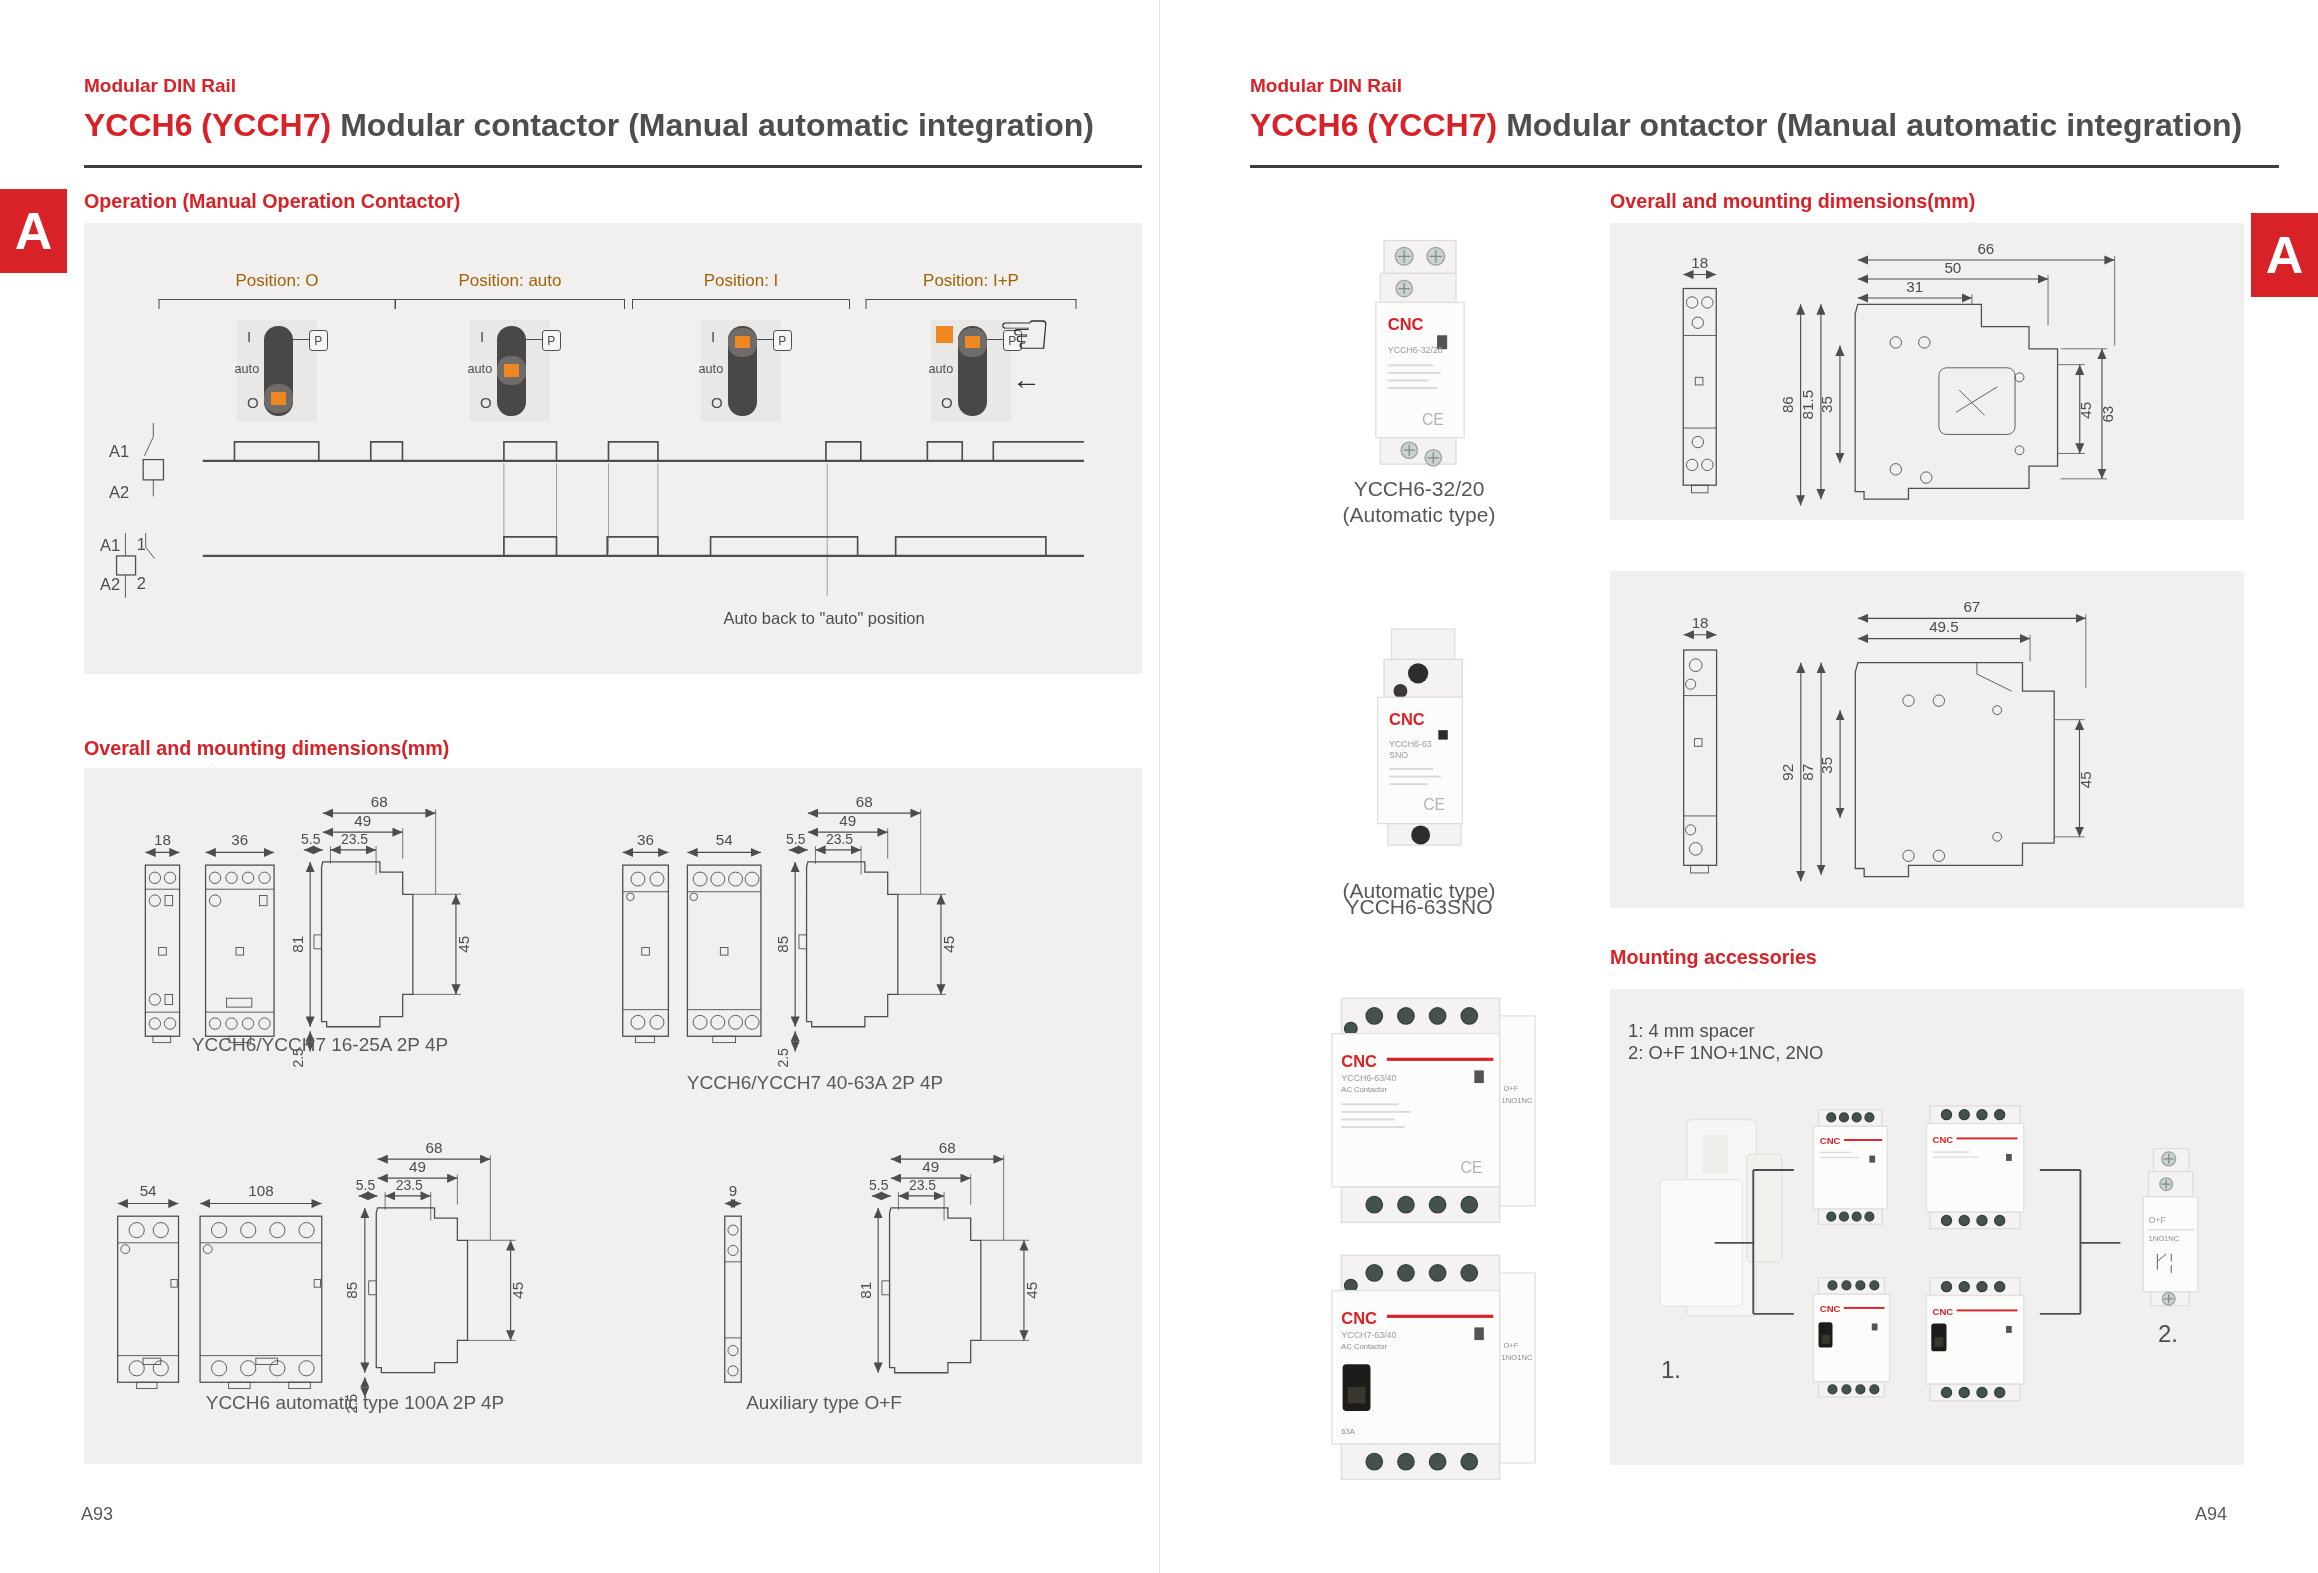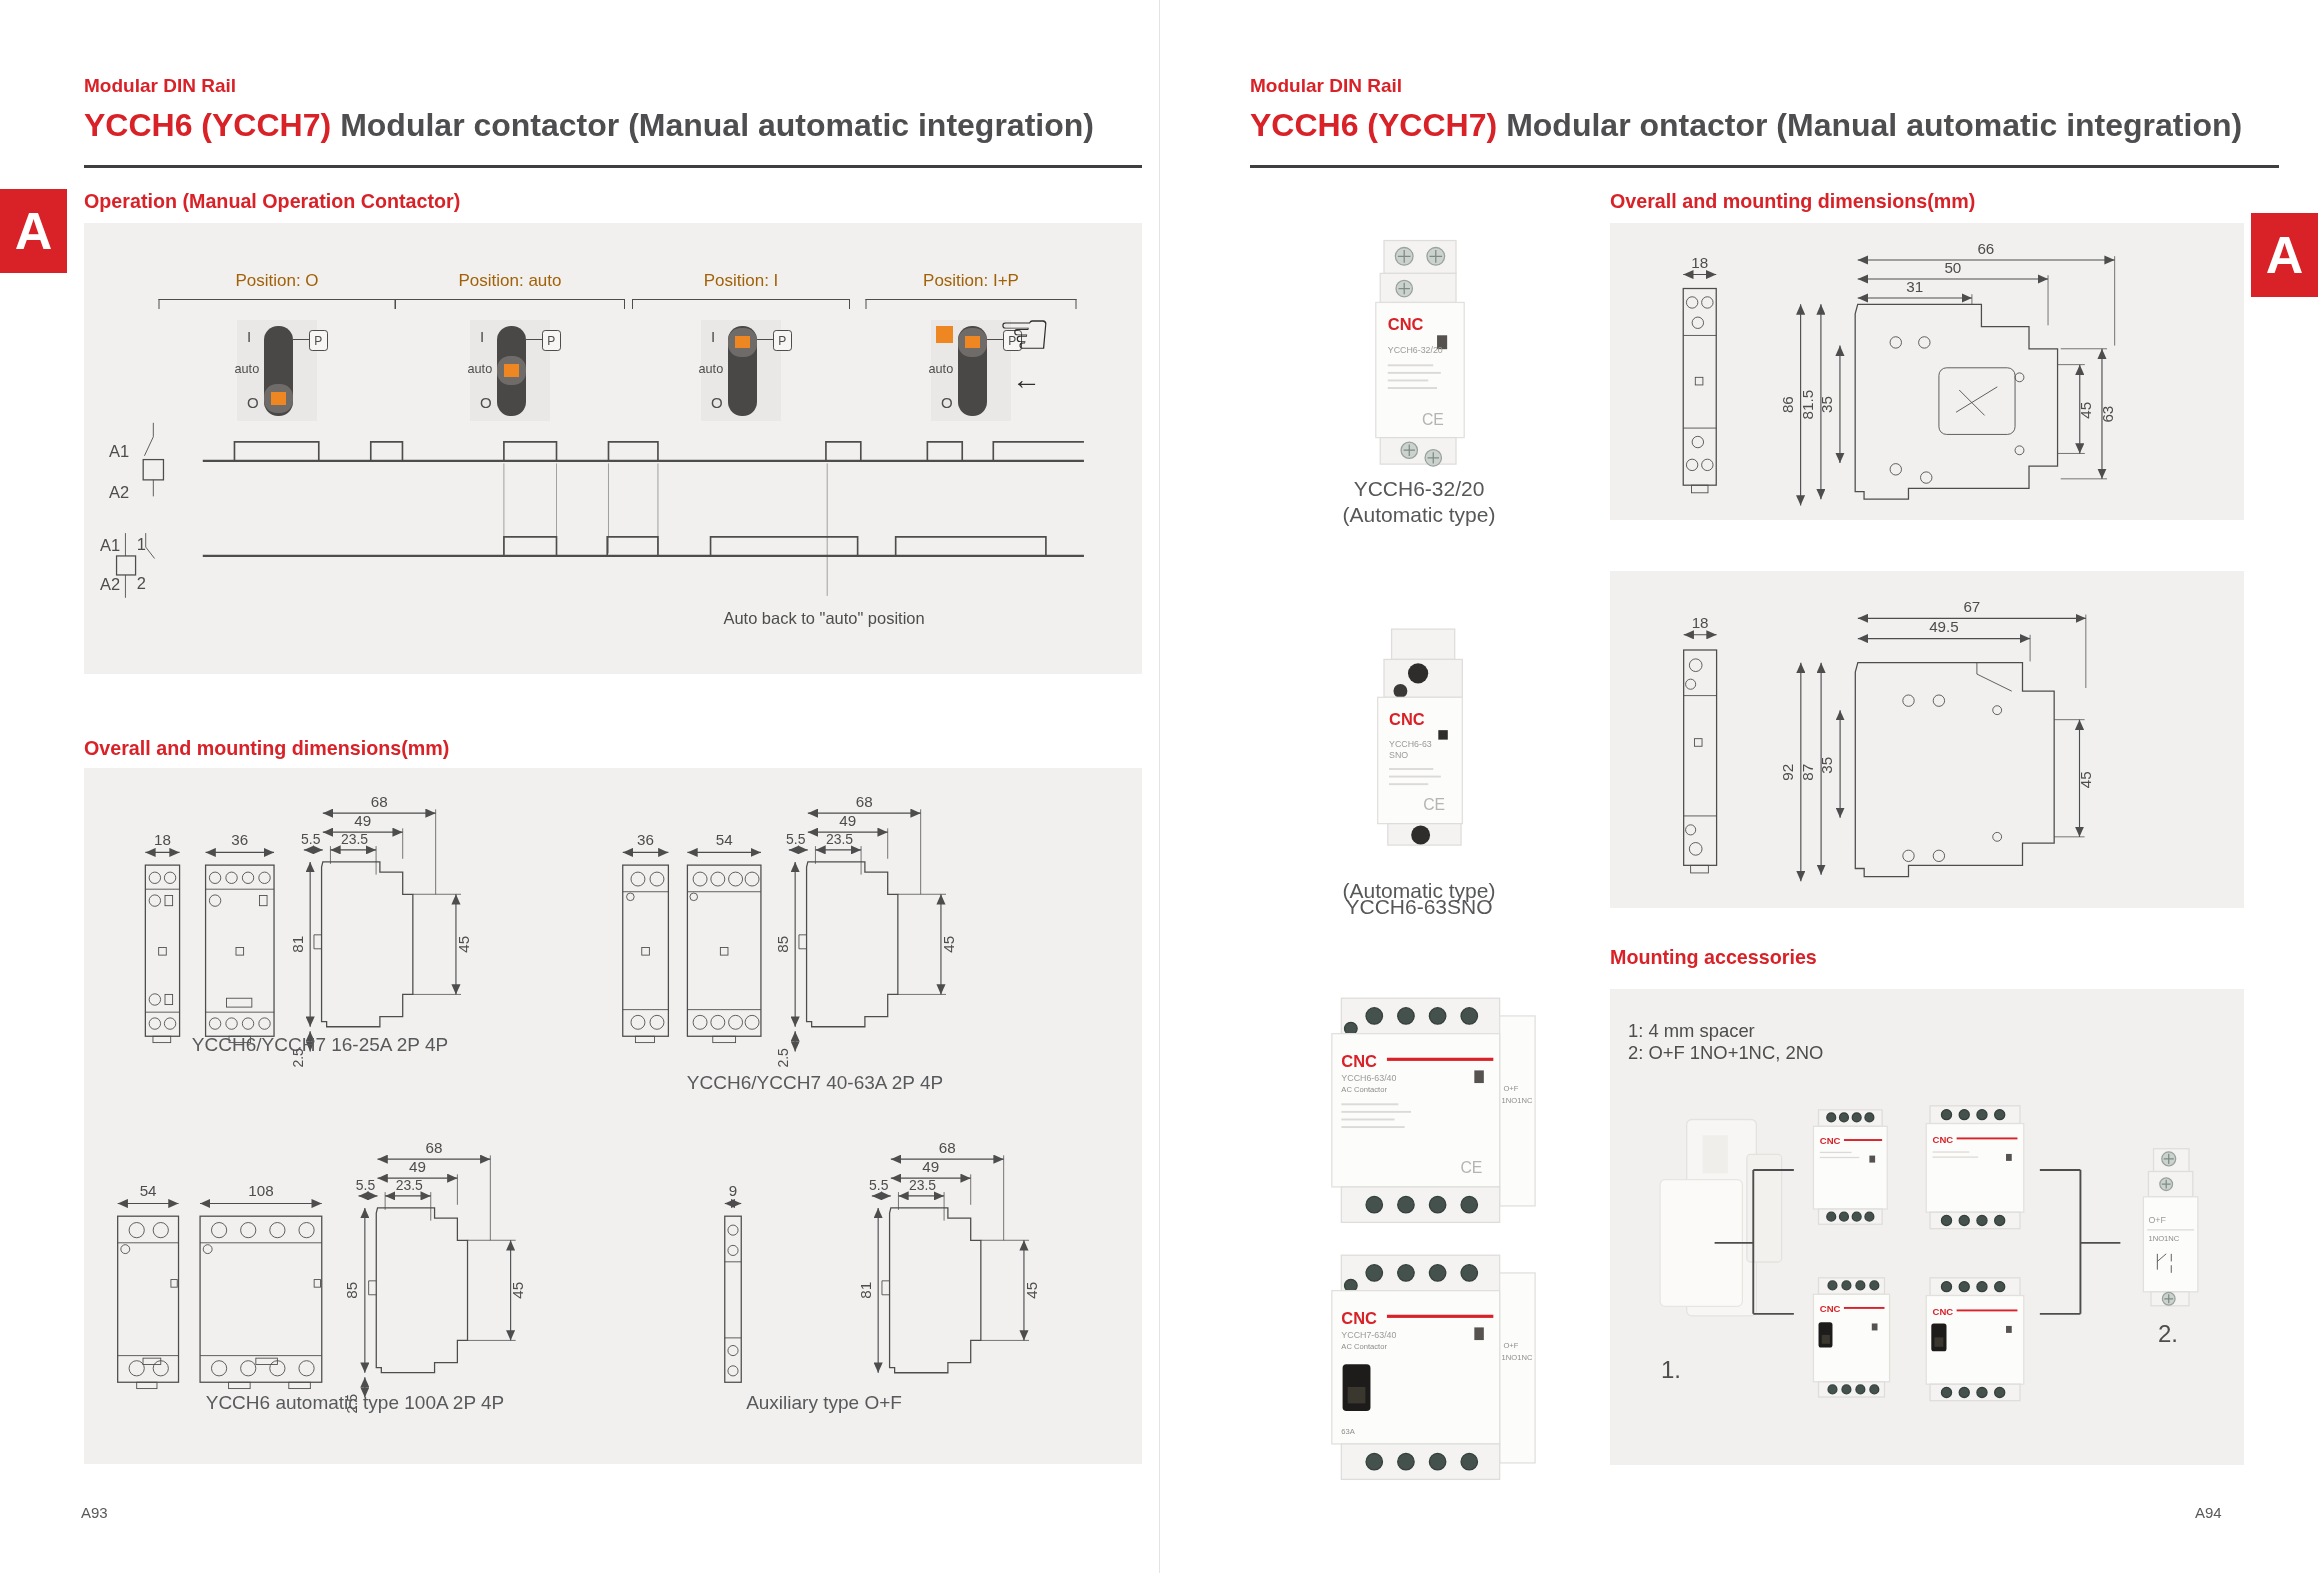--- a/index.html
+++ b/index.html
@@ -8,21 +8,21 @@
   .abs{position:absolute;}
   .eyebrow{position:absolute;font-size:19px;font-weight:bold;color:#d92128;white-space:nowrap;}
   .title{position:absolute;font-size:32px;font-weight:bold;white-space:nowrap;color:#4e4e50;}
   .title .tred{color:#d92128;}
   .title .trest{margin-left:9px;}
   .rule{position:absolute;height:2.5px;background:#3f3f41;}
   .atab{position:absolute;width:67px;height:84px;background:#d92128;color:#fff;
     display:flex;align-items:center;justify-content:center;font-size:52px;font-weight:bold;}
   .sec{position:absolute;font-size:19.7px;font-weight:bold;color:#d92128;white-space:nowrap;}
   .panel{position:absolute;background:#f1f0ef;}
-  .pagenum{position:absolute;font-size:15px;color:#58595b;}
+  .pagenum{position:absolute;font-size:18px;color:#58595b;}
   .divider{position:absolute;left:1159px;top:0;width:1.3px;height:1573px;background:#e3e3e3;}
   .poslabel{position:absolute;font-size:17px;color:#a16207;transform:translateX(-50%);white-space:nowrap;}
   .bracket{position:absolute;height:9px;border:1.3px solid #4d4d4d;border-bottom:none;transform:translateX(-50%);}
   .switch{position:absolute;width:80px;height:101px;transform:translateX(-50%);}
   .sw-bg{position:absolute;left:0;top:0;width:80px;height:101px;background:#e9e8e6;}
   .sw-slider{position:absolute;left:27px;top:5.7px;width:29px;height:90px;background:#4a4846;border-radius:14px;}
   .sw-knob{position:absolute;left:0;width:29px;height:29px;background:#6e6b68;border-radius:12.7px;}
   .sw-dot{position:absolute;left:7px;top:8.2px;width:15px;height:12.7px;background:#ee8722;}
   .sw-lab{position:absolute;color:#4d4d4d;}
   .sw-i{left:10px;top:7.6px;font-size:15px;}

